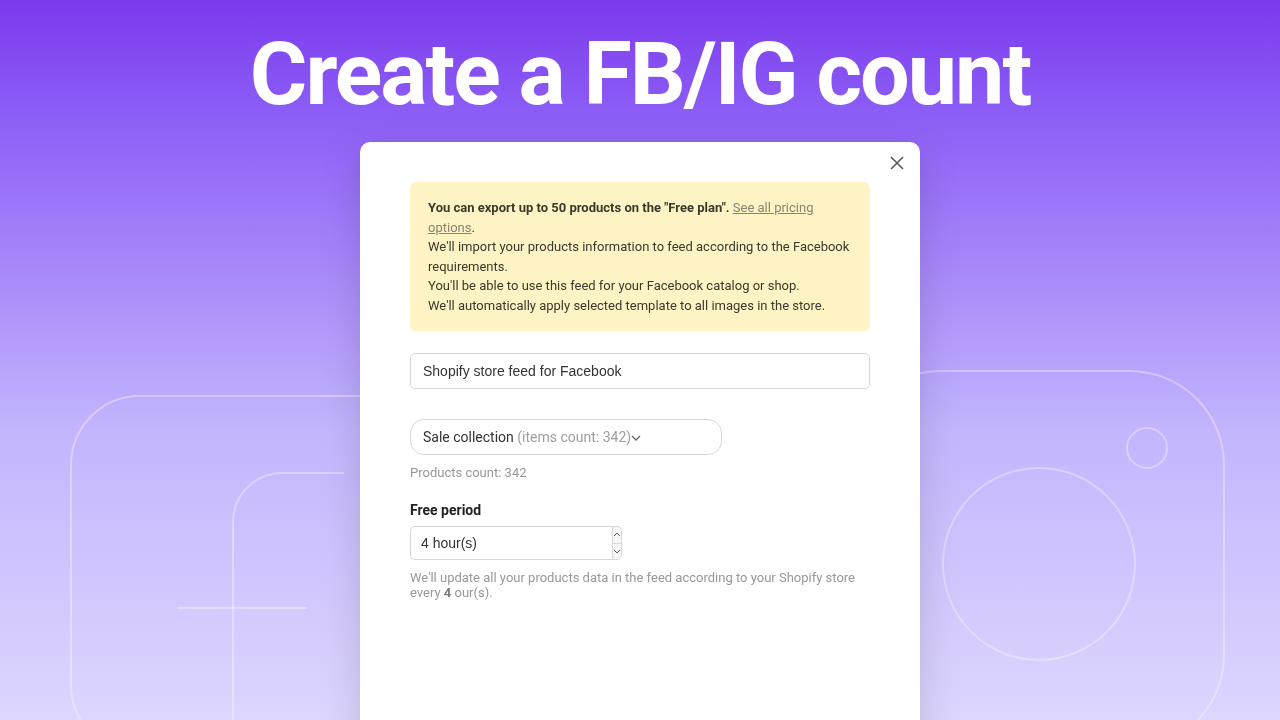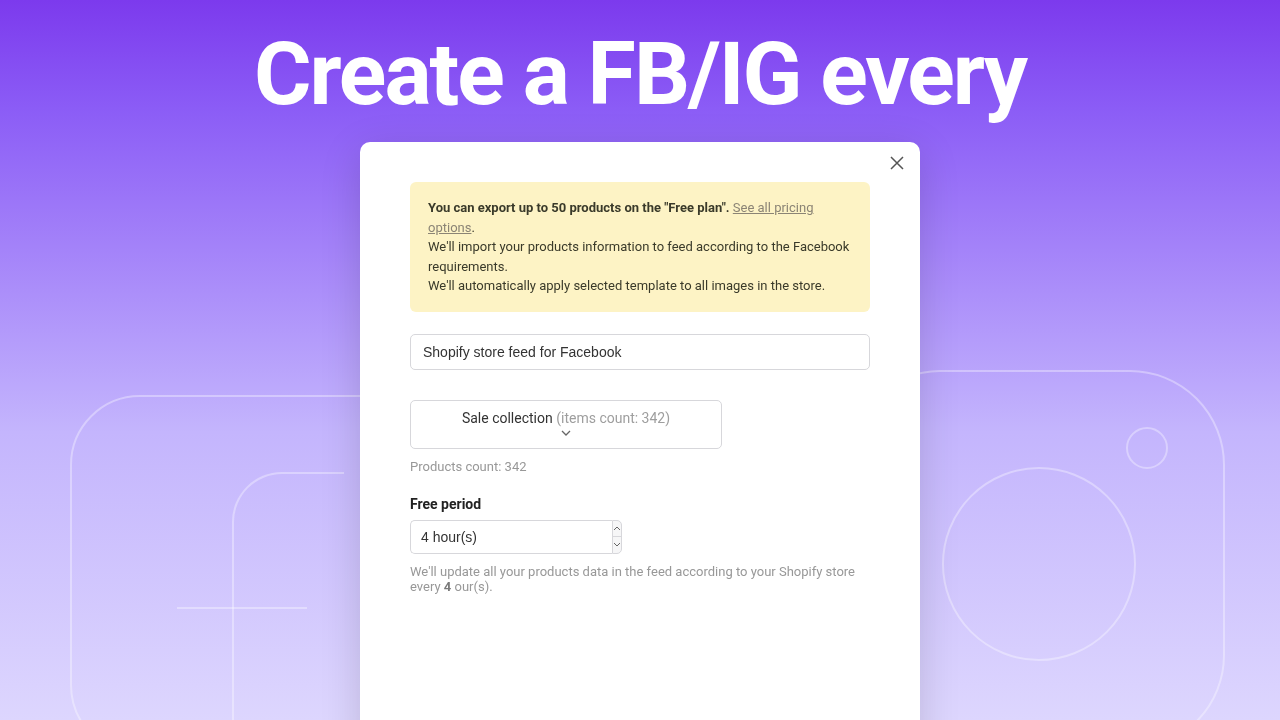--- a/index.html
+++ b/index.html
@@ -58,23 +58,23 @@
 }
 .info-banner .strong { font-weight: 700; }
 .info-banner a { color: #8b8475; text-decoration: underline; }
 .field-label { font-size: 14px; font-weight: 700; color: #222; margin-bottom: 8px; }
 .text-input {
   width: 100%; border: 1px solid #d7d7db; border-radius: 5px; padding: 9px 12px;
   font-size: 14px; color: #333; margin-bottom: 30px;
 }
 .select-wrap { position: relative; width: 312px; margin-bottom: 10px; }
 .select {
-  width: 100%; border: 1px solid #d7d7db; border-radius: 5px; padding: 9px 12px;
+  width: 100%; border: 1px solid #d7d7db; border-radius: 14px; padding: 9px 12px;
   font-size: 14px; color: #333; background: #fff; cursor: pointer;
-  display: flex; align-items: center;  flex-direction: column;
+  display: flex; align-items: center; 
 }
 .select .muted { color: #9e9e9e; }
 .chevron { color: #666; font-size: 11px; }
 .help-text { font-size: 13px; color: #989898; margin-bottom: 22px; }
 .help-text .strong { font-weight: 700; color: #7a7a7a; }
 .spinner-wrap { display: flex; align-items: stretch; width: 115px; margin-bottom: 10px; }
 .spinner-input {
   flex: 1; border: 1px solid #d7d7db; border-right: none; border-radius: 5px 0 0 5px;
   padding: 8px 10px; font-size: 14px; color: #333;
 }
@@ -96,39 +96,40 @@
 }
 </style>
 </head>
 <body>
 
 <div class="bg-icons">
   <div class="bg-fb"></div>
   <div class="bg-ig"></div>
 </div>
 
-<div class="hero-title">Create a FB/IG every</div>
+<div class="hero-title">Create a FB/IG count</div>
 
 <div class="modal">
 
   <div class="modal-close">
     <svg width="14" height="14" viewBox="0 0 14 14">
         <path d="M1 1 L13 13 M13 1 L1 13" stroke="#555" stroke-width="1.5" fill="none"></path>
       </svg>
   </div>
 
   <div class="modal-body">
 
     <div class="info-banner">
       <div>
         <span class="strong">You can export up to 50 products on the "Free plan".</span>
         <span> </span>
         <a href="#">See all pricing options</a><span>.</span>
       </div>
       <div>We'll import your products information to feed according to the Facebook requirements.</div>
+      <div>You'll be able to use this feed for your Facebook catalog or shop.</div>
       <div>We'll automatically apply selected template to all images in the store.</div>
     </div>
 
     <input class="text-input" value="Shopify store feed for Facebook" style="">
 
     <div class="select-wrap">
       <div class="select">
         <span>
           <span>Sale collection</span>
           <span class="muted"> </span><span class="muted">(items count: 342)</span>

